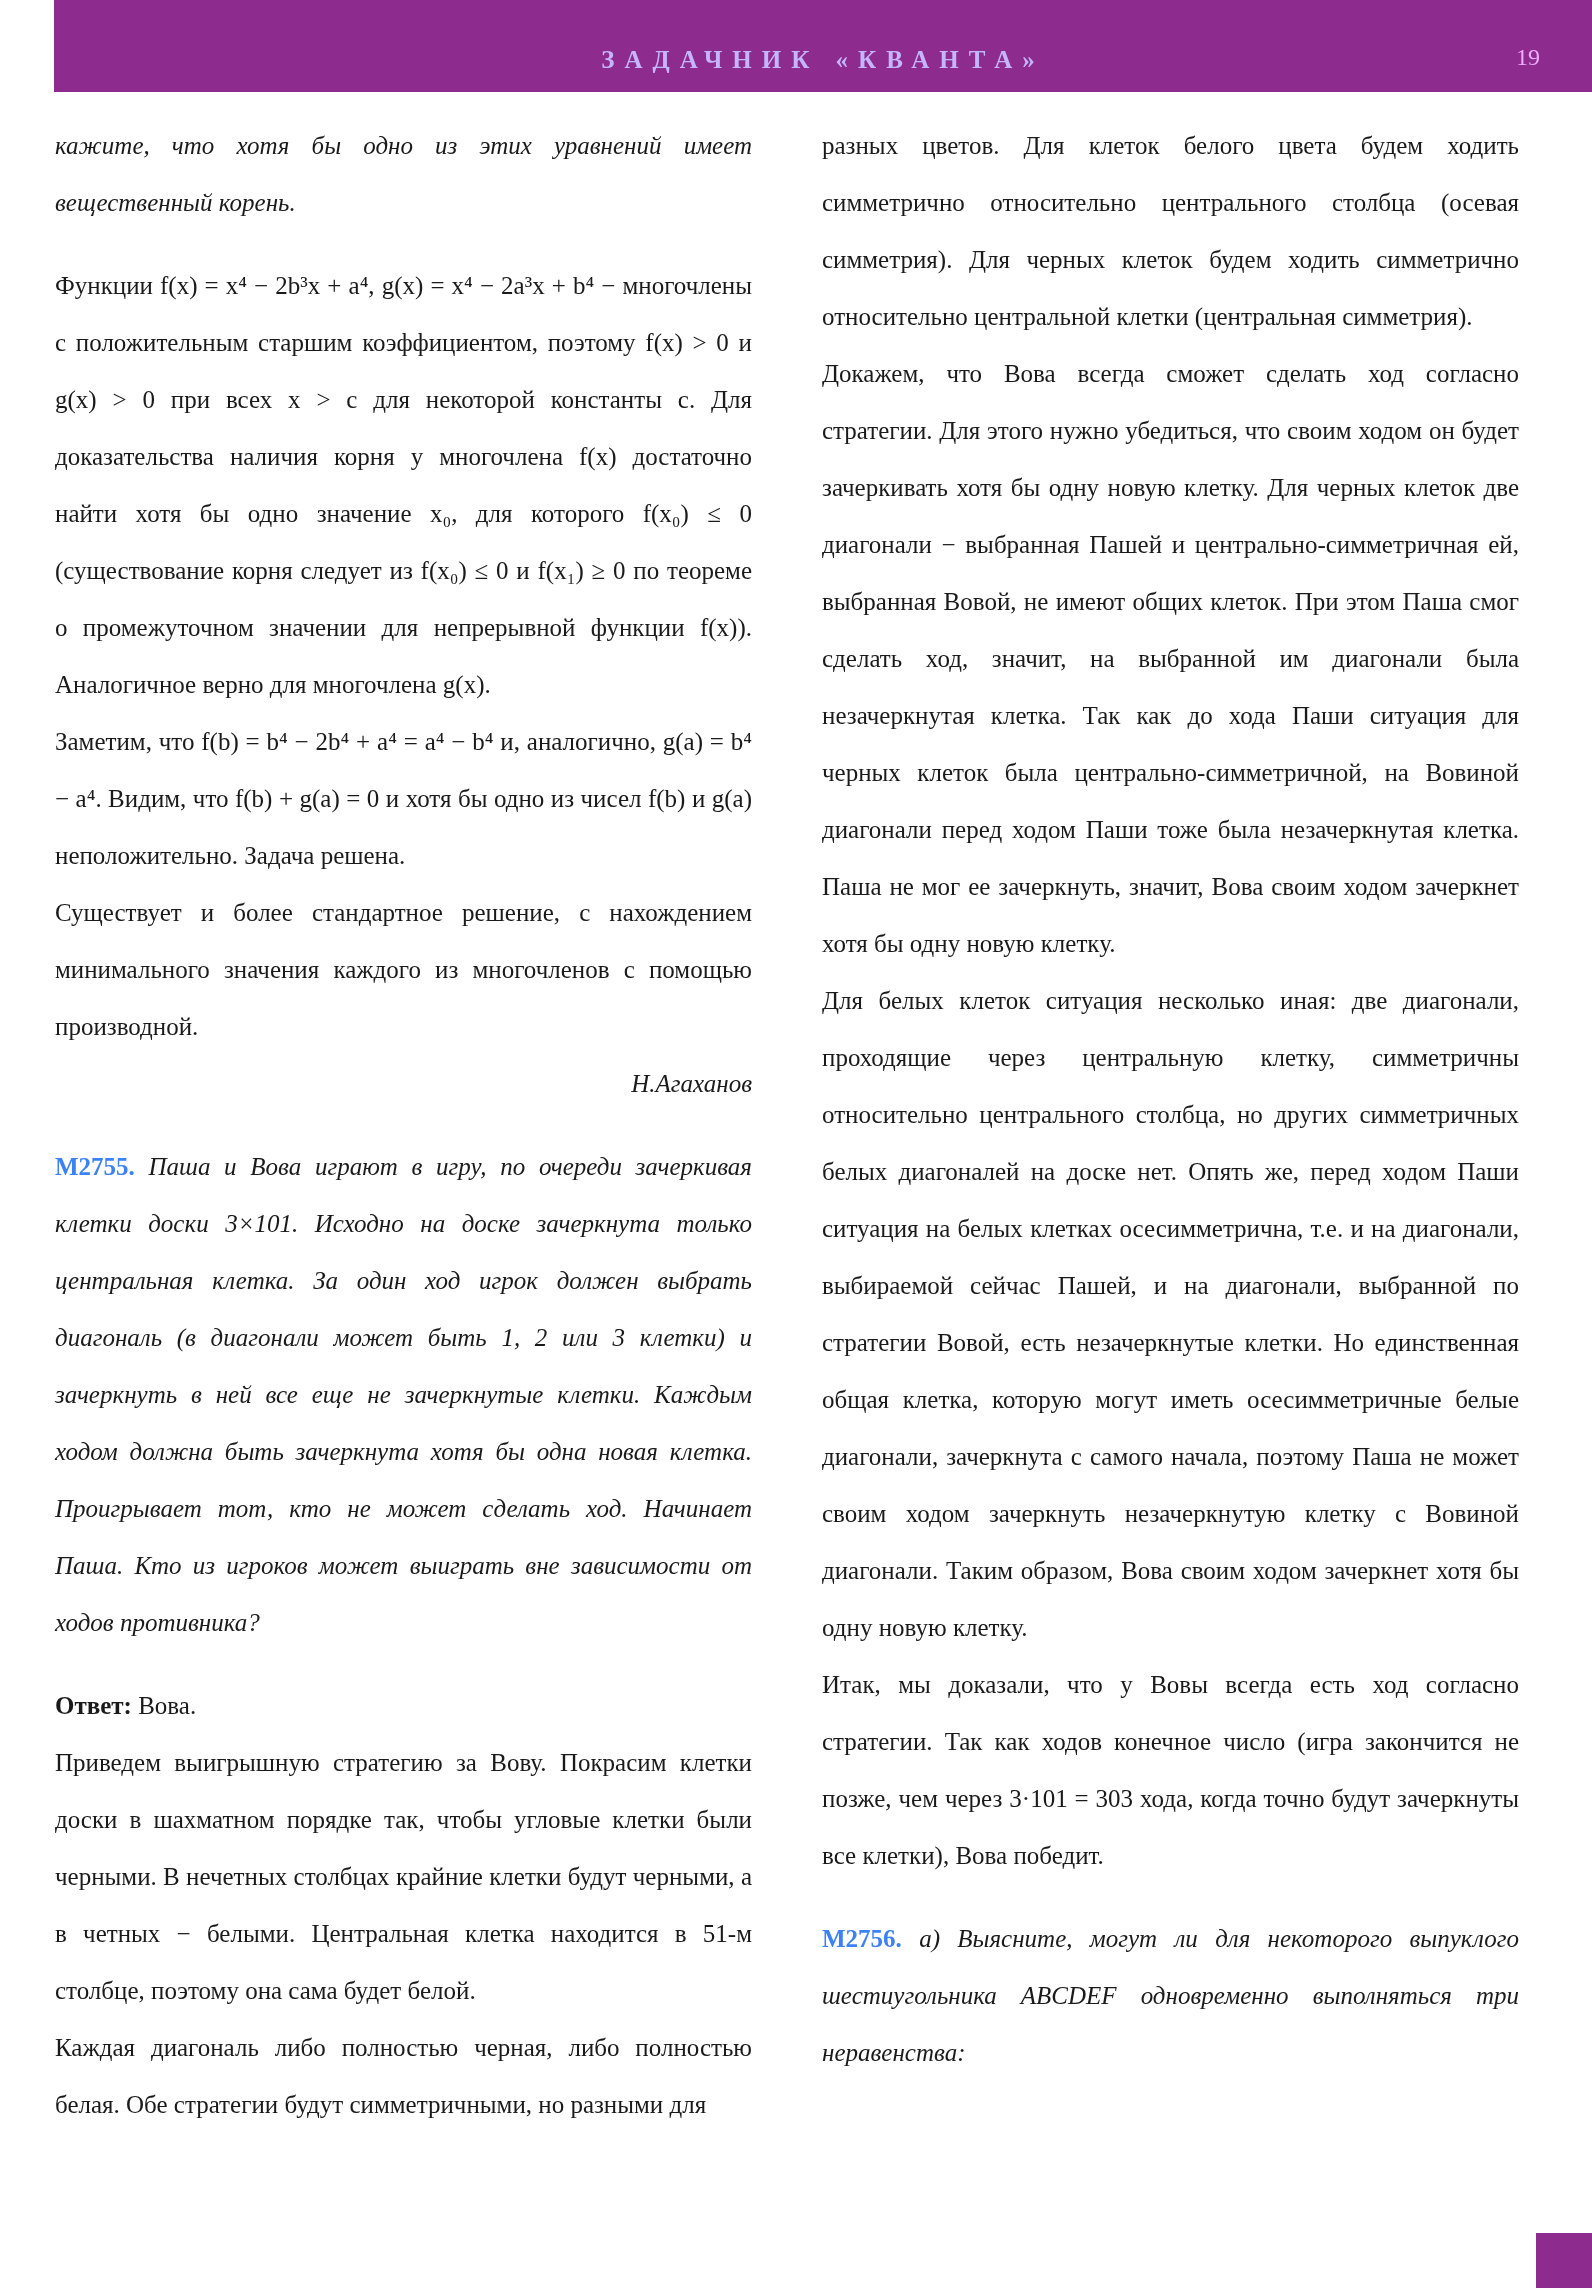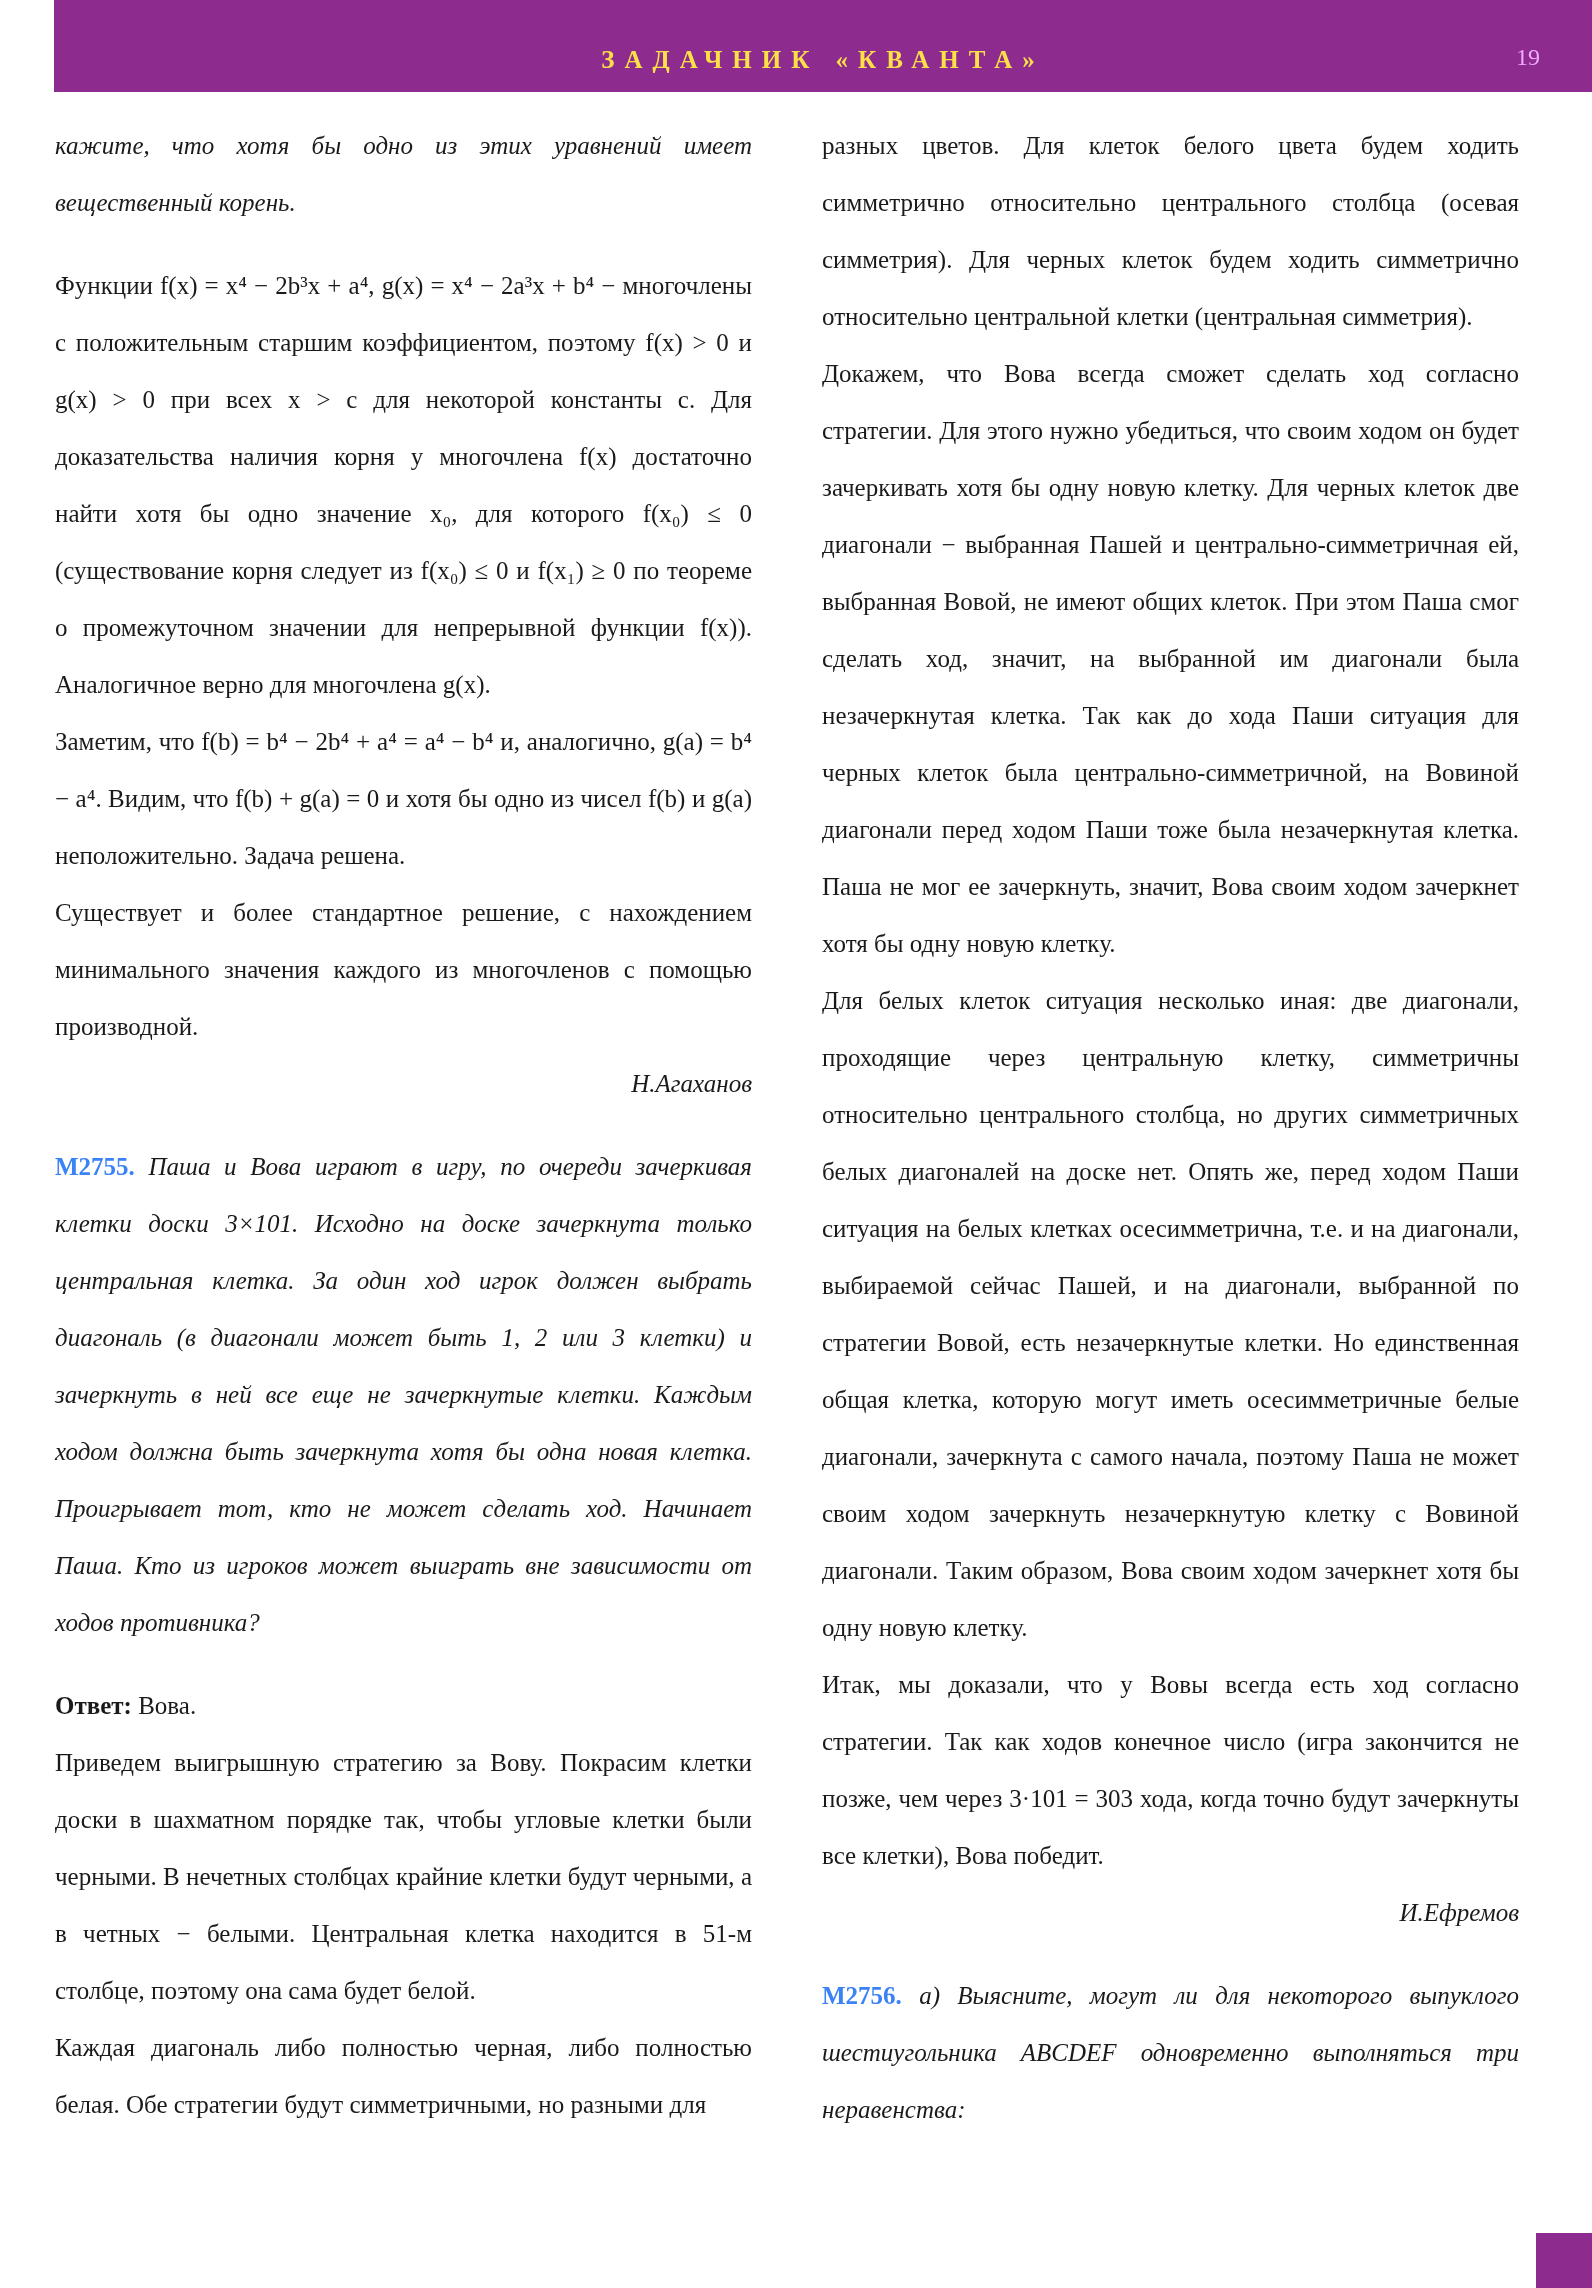--- a/index.html
+++ b/index.html
@@ -1,20 +1,20 @@
 <!DOCTYPE html>
 <html><head>
 <meta charset="utf-8">
 <style>
   html, body { margin: 0; padding: 0; background: #ffffff; }
   body { width: 1592px; height: 2289px; position: relative; overflow: hidden;
          font-family: "Liberation Serif", "DejaVu Serif", serif; color: #1a1a1a; }
   .header { position: absolute; left: 54px; top: 0; width: 1538px; height: 92px; background: #8d2b8f; }
   .header-title { position: absolute; left: 0; right: 0; top: 46px; text-align: center;
-                  color: #fde047; font-size: 25px; letter-spacing: 10px; font-weight: bold; }
+                  color: #c4b5fd; font-size: 25px; letter-spacing: 10px; font-weight: bold; }
   .page-num { position: absolute; right: 52px; top: 44px; color: #f0abfc; font-size: 24px; font-weight: normal; }
   .corner-tab { position: absolute; left: 1536px; top: 2233px; width: 56px; height: 56px; background: #8d2b8f; }
 
   .col { position: absolute; top: 117px; width: 697px; font-size: 25px; line-height: 57px; }
   .col-left { left: 55px; }
   .col-right { left: 822px; }
   .p { margin: 0; text-align: justify; }
   .it { font-style: italic; }
   .gap { margin-top: 26px; }
   .sign { text-align: right; font-style: italic; margin: 0; }
@@ -39,18 +39,17 @@
   <p class="p gap"><span class="bold">Ответ:</span> <span>Вова.</span></p>
   <p class="p">Приведем выигрышную стратегию за Вову. Покрасим клетки доски в шахматном порядке так, чтобы угловые клетки были черными. В нечетных столбцах крайние клетки будут черными, а в четных − белыми. Центральная клетка находится в 51-м столбце, поэтому она сама будет белой.</p>
   <p class="p">Каждая диагональ либо полностью черная, либо полностью белая. Обе стратегии будут симметричными, но разными для</p>
 </div>
 
 <div class="col col-right">
   <p class="p">разных цветов. Для клеток белого цвета будем ходить симметрично относительно центрального столбца (осевая симметрия). Для черных клеток будем ходить симметрично относительно центральной клетки (центральная симметрия).</p>
   <p class="p">Докажем, что Вова всегда сможет сделать ход согласно стратегии. Для этого нужно убедиться, что своим ходом он будет зачеркивать хотя бы одну новую клетку. Для черных клеток две диагонали − выбранная Пашей и центрально-симметричная ей, выбранная Вовой, не имеют общих клеток. При этом Паша смог сделать ход, значит, на выбранной им диагонали была незачеркнутая клетка. Так как до хода Паши ситуация для черных клеток была центрально-симметричной, на Вовиной диагонали перед ходом Паши тоже была незачеркнутая клетка. Паша не мог ее зачеркнуть, значит, Вова своим ходом зачеркнет хотя бы одну новую клетку.</p>
   <p class="p">Для белых клеток ситуация несколько иная: две диагонали, проходящие через центральную клетку, симметричны относительно центрального столбца, но других симметричных белых диагоналей на доске нет. Опять же, перед ходом Паши ситуация на белых клетках осесимметрична, т.е. и на диагонали, выбираемой сейчас Пашей, и на диагонали, выбранной по стратегии Вовой, есть незачеркнутые клетки. Но единственная общая клетка, которую могут иметь осесимметричные белые диагонали, зачеркнута с самого начала, поэтому Паша не может своим ходом зачеркнуть незачеркнутую клетку с Вовиной диагонали. Таким образом, Вова своим ходом зачеркнет хотя бы одну новую клетку.</p>
   <p class="p">Итак, мы доказали, что у Вовы всегда есть ход согласно стратегии. Так как ходов конечное число (игра закончится не позже, чем через 3·101 = 303 хода, когда точно будут зачеркнуты все клетки), Вова победит.</p>
-  <p class="sign">И.Ефремов</p>
   <p class="p it gap"><span class="pid">М2756.</span> <span>а) Выясните, могут ли для некоторого выпуклого шестиугольника ABCDEF одновременно выполняться три неравенства:</span></p>
 </div>
 
 <div class="corner-tab"></div>
 
 
 </body></html>

